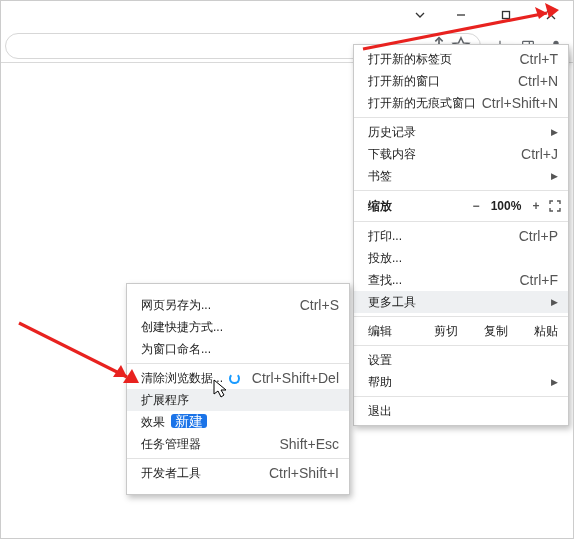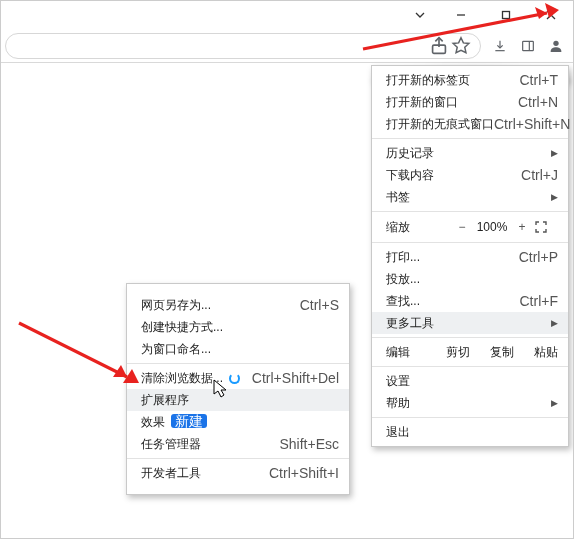--- a/index.html
+++ b/index.html
@@ -63,40 +63,40 @@
   .tbicon.menu { background:#e8eef7; border:1px solid #bcd0ef; }
   .tbicon.menu svg circle { fill:#5f6368; }
   .avatar svg { fill:#5f6368; }
 
   
   .content { position:absolute; left:0; right:0; top:62px; bottom:0; background:#fff; }
 
   
   .menu {
     position:absolute;
-    top:64px; right:4px;
-    width:198px;
+    top:43px; right:4px;
+    width:216px;
     background:#fff;
     border:1px solid #c9c9c9;
     box-shadow: 2px 3px 6px rgba(0,0,0,0.25);
     padding: 3px 0;
     z-index: 10;
   }
   .mi {
     display:flex; align-items:center;
     height:22px;
     padding: 0 10px 0 14px;
   }
   .mi .label { flex:1; white-space:nowrap; }
   .mi .shortcut { color:#555; font-size:14px; }
   .mi .chev { color:#555; font-size:9px; margin-left:4px; }
   .mi.hl { background:#eef0f2; }
   .msep { height:1px; background:#e2e2e2; margin:3px 0; }
 
-  .zoomrow { display:flex; align-items:center; height:24px; padding:0 18px 0 14px; }
+  .zoomrow { display:flex; align-items:center; height:24px; padding:0 4px 0 14px;font-weight:bold; }
   .zoomrow .label { flex:1; }
   .zoomrow .zbtn { width:20px; text-align:center; color:#555; }
   .zoomrow .zval { width:40px; text-align:center; }
   .zoomrow .fs { width:18px; display:flex; align-items:center; justify-content:center; }
   .zoomrow .fs svg { width:12px; height:12px; stroke:#555; fill:none; stroke-width:1.4; }
 
   .editrow { display:flex; align-items:center; height:22px; padding:0 10px 0 14px; }
   .editrow .label { width:40px;font-family:Liberation Mono, monospace; }
   .editrow .act { flex:1; text-align:right; }
 

